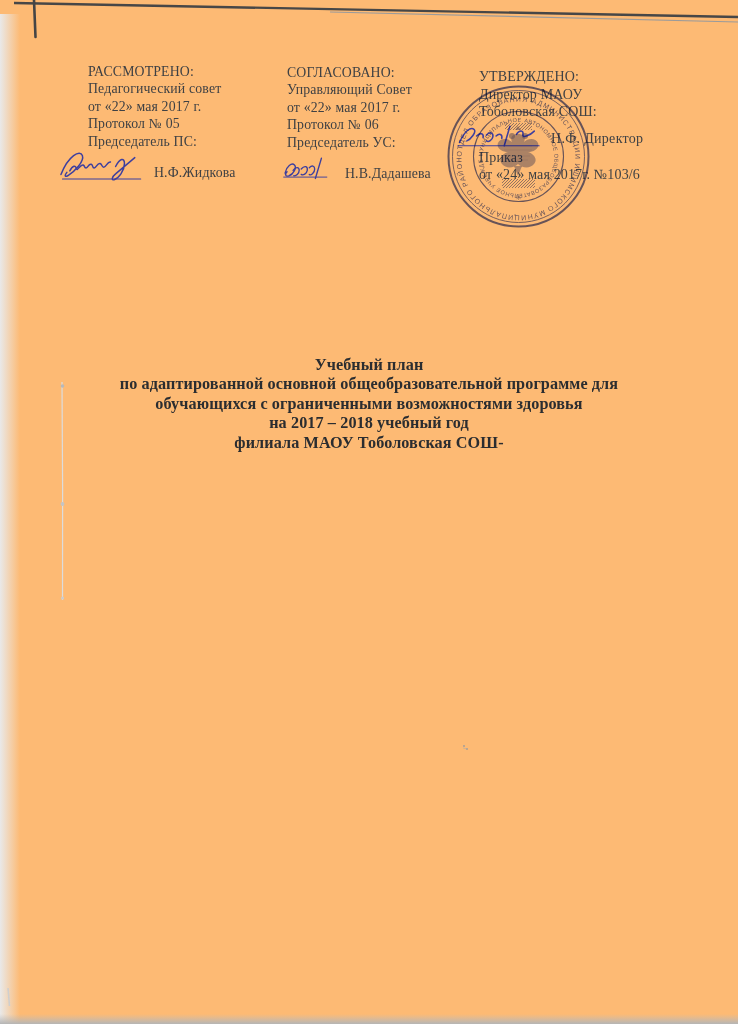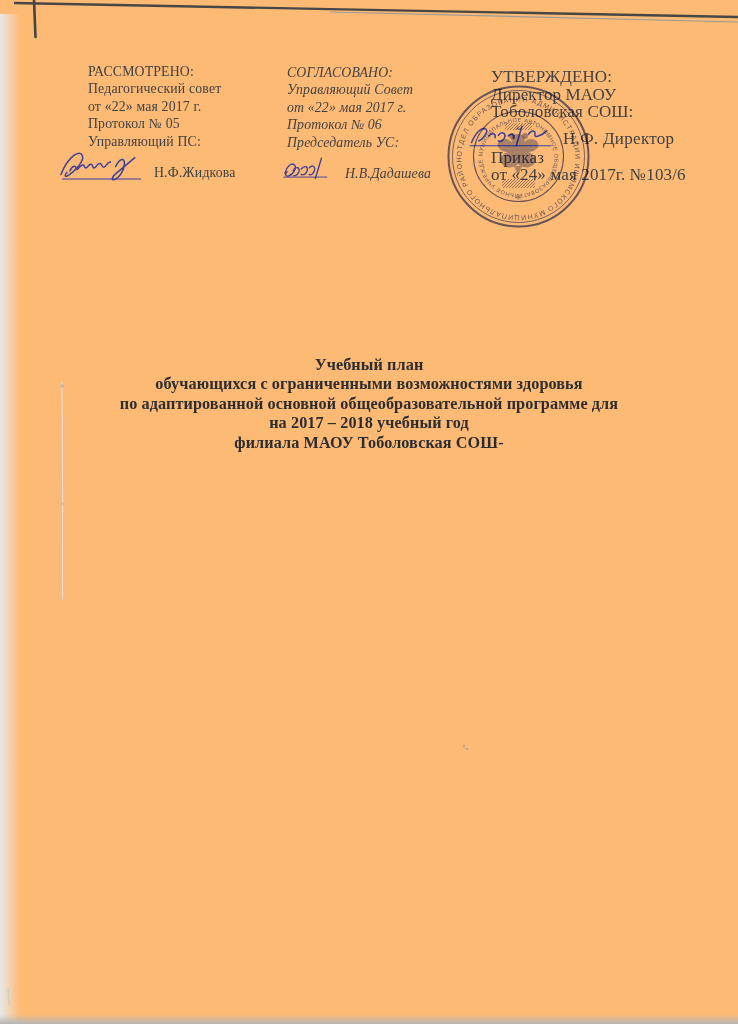--- a/index.html
+++ b/index.html
@@ -9,22 +9,22 @@
     font-family:"Liberation Serif","DejaVu Serif",serif;
   }
   .scan-page{position:absolute;inset:0;background:#fdba74;}
   
   .col{
     position:absolute;z-index:10;
     font-size:13.8px;line-height:17.4px;color:#3f4144;letter-spacing:.15px;
     white-space:nowrap;
   }
   #col-reviewed{left:88px;top:63px;}
-  #col-agreed{left:287px;top:64px;font-style:italic;}
-  #col-approved{left:491px;top:68px;font-size:17px;line-height:17.6px;}
+  #col-agreed{left:287px;top:64px;}
+  #col-approved{left:479px;top:68px;font-size:14px;line-height:17.6px;}
   .sig-row{display:flex;align-items:flex-end;height:30px;margin-top:2px;}
   .sig-row svg{display:block;}
   #col-reviewed .sig-row{margin-left:-30px;}
   #col-agreed .sig-row{margin-left:-6px;}
   #col-approved .sig-row{margin-left:-24px;height:26px;position:relative;z-index:30;}
   .signer{padding-bottom:1px;}
   #col-approved .signer{letter-spacing:.3px;}
   
   #title-block{
     position:absolute;left:0;top:356px;width:738px;z-index:10;
@@ -42,21 +42,21 @@
 </head>
 <body>
 
 <div class="scan-page">
 
   <div class="col" id="col-reviewed">
     <div>РАССМОТРЕНО:</div>
     <div>Педагогический совет</div>
     <div>от «22» мая  2017 г.</div>
     <div>Протокол № 05</div>
-    <div>Управляющий ПС:</div>
+    <div>Председатель ПС:</div>
     <div class="sig-row">
       <svg width="96" height="34" viewBox="0 0 130 46">
         <g fill="none" stroke="#3d3f9f" stroke-width="2" stroke-linecap="round">
           <path d="M4 36 C14 10 30 2 33 10 C36 18 22 32 14 37 C10 40 8 38 12 33"></path>
           <path d="M16 31 c4 -8 8 -8 9 -3 c1 4 5 -6 9 -5 c3 1 1 4 4 4 c3 0 3 -6 7 -5 c3 1 1 5 4 5 c3 0 4 -7 8 -6 c3 1 2 5 5 5 c3 0 5 -8 9 -7"></path>
           <path d="M78 25 c6 -12 12 -12 12 -4 c0 10 -8 20 -14 22 c-4 1 -3 -4 2 -8 l26 -22"></path>
           <path d="M6 42 h106" stroke-width="1.4"></path>
         </g>
       </svg>
       <span class="signer">Н.Ф.Жидкова</span>
@@ -137,22 +137,22 @@
       <path opacity="0.55" d="M76 90 L80 100 L84 90 Z"></path>
       <g stroke="#4853b2" stroke-width="0.6" opacity="0.35" fill="none">
         <path d="M66 70 h28 M66 74 h28 M68 80 h24 M70 84 h20"></path>
       </g>
     </g>
     <text x="80.5" y="124" font-size="8" fill="#4853b2" text-anchor="middle">✳</text>
   </svg>
 
   <div id="title-block">
     <div>Учебный план</div>
+    <div>по адаптированной основной общеобразовательной программе для</div>
     <div>обучающихся с ограниченными возможностями здоровья</div>
-    <div>по адаптированной основной общеобразовательной программе для</div>
     <div>на 2017 – 2018 учебный год</div>
     <div>филиала МАОУ Тоболовская СОШ-</div>
   </div>
 
   <svg id="artifacts" width="738" height="1024" viewBox="0 0 738 1024">
     <defs>
       <linearGradient id="leftGrad" x1="0" y1="0" x2="1" y2="0">
         <stop offset="0" stop-color="#e9e9e9"></stop>
         <stop offset="1" stop-color="#e9e9e9" stop-opacity="0"></stop>
       </linearGradient>

